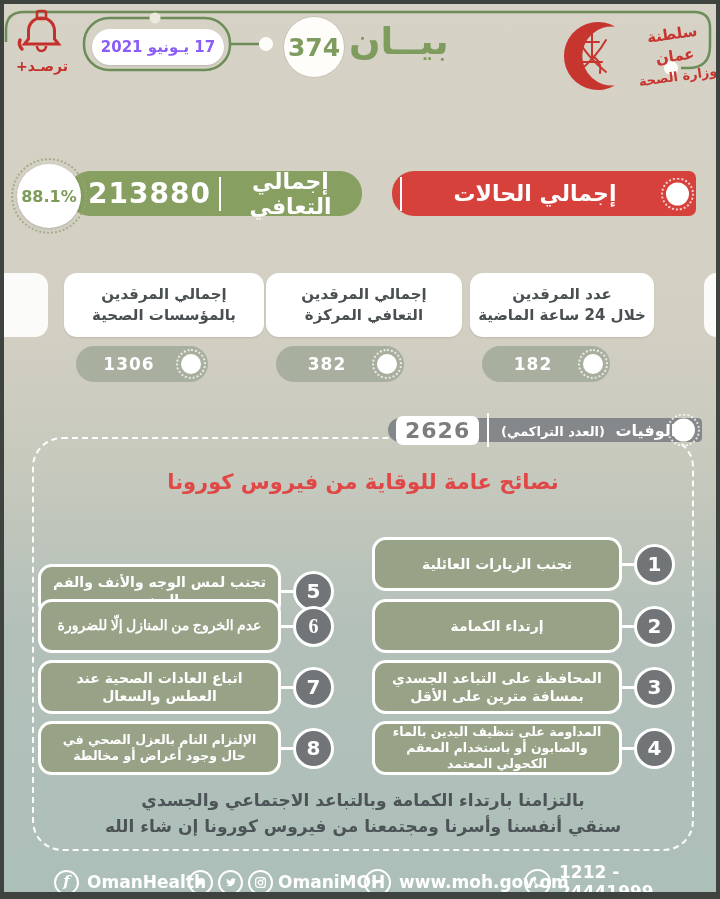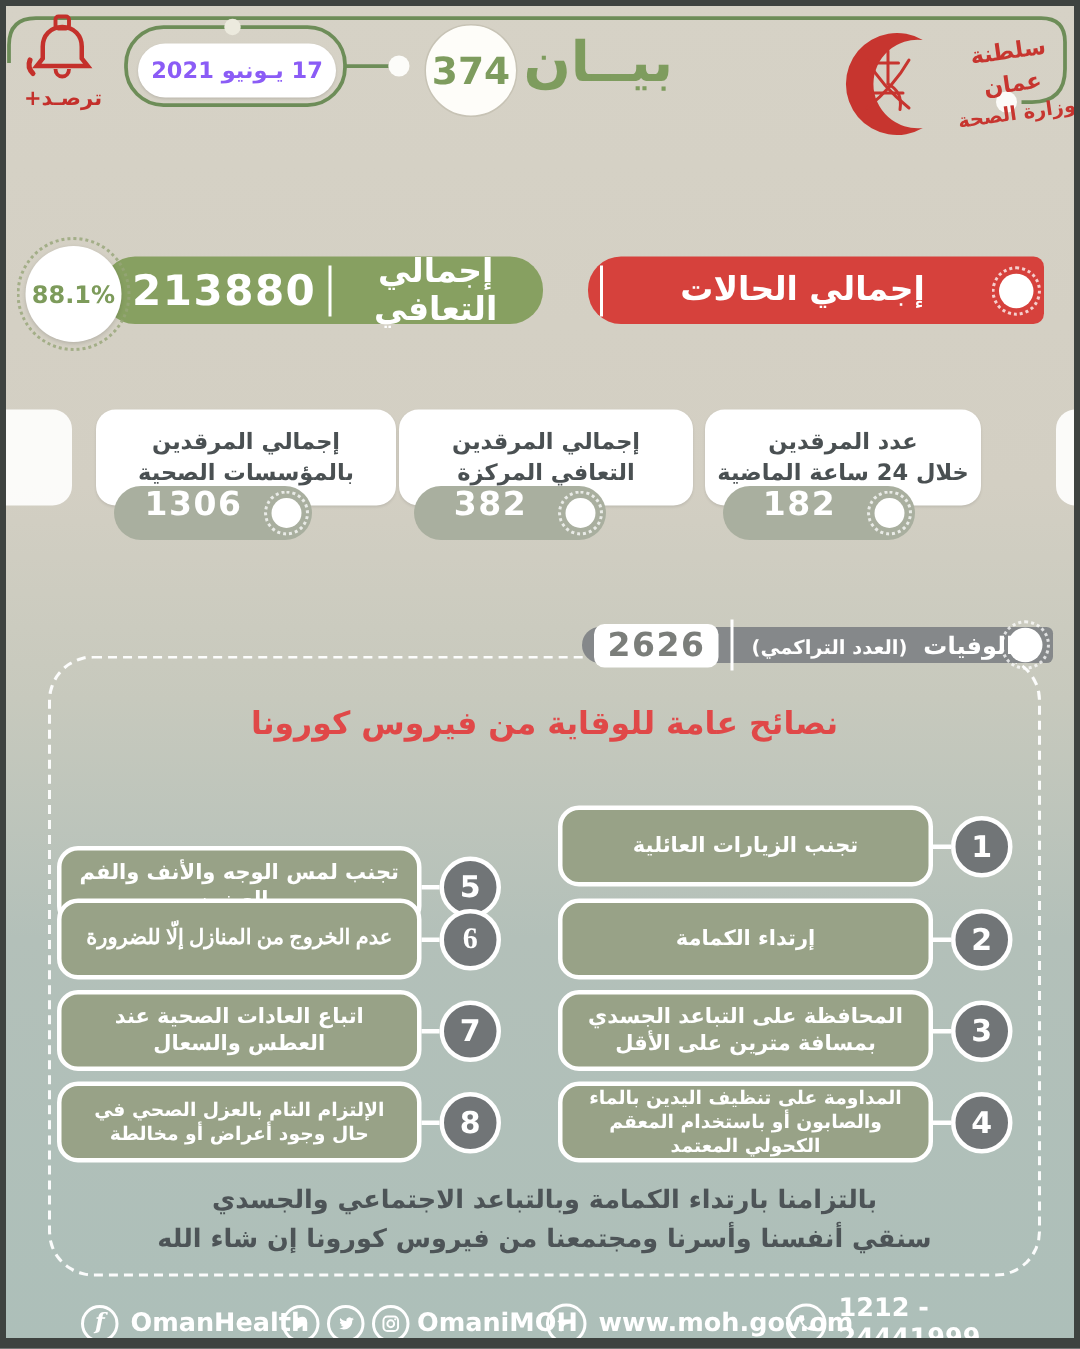--- a/index.html
+++ b/index.html
@@ -38,22 +38,22 @@
   .end-dot::after{content:"";position:absolute;inset:-5px;border:2px dotted rgba(255,255,255,.75);border-radius:50%;}
   .pct-circle{left:13px;top:160px;width:64px;height:64px;background:#fff;border-radius:50%;
     display:flex;align-items:center;justify-content:center;color:#7d9b5b;font-weight:bold;font-size:16px;
     box-shadow:0 1px 3px rgba(0,0,0,.15);z-index:3;}
   .pct-circle::after{content:"";position:absolute;inset:-6px;border:2px dotted rgba(150,165,120,.8);border-radius:50%;}
   
   .stat-card{position:absolute;top:269px;height:64px;background:#fff;border-radius:13px;
     display:flex;flex-direction:column;justify-content:center;text-align:center;color:#4a5052;
     font-weight:bold;font-size:15px;line-height:1.4;box-shadow:0 1px 2px rgba(0,0,0,.1);}
   .partial-card{position:absolute;top:269px;height:64px;background:#fff;border-radius:13px;opacity:.9;}
-  .stat-pill{position:absolute;top:320px;height:36px;background:#a9af9f;border-radius:18px;color:#fff;
-    font-weight:bold;font-size:22px;display:flex;justify-content:center;
+  .stat-pill{position:absolute;top:342px;height:36px;background:#a9af9f;border-radius:18px;color:#fff;
+    font-weight:bold;font-size:17px;display:flex;align-items:center;justify-content:center;
     padding-right:26px;box-sizing:border-box;letter-spacing:1px;}
   .stat-pill .end-dot{width:20px;height:20px;}
   
   .bar-deaths{background:#85888a;left:384px;top:414px;width:314px;height:24px;border-radius:20px 7px 7px 20px;
     display:flex;align-items:center;color:#fff;font-weight:bold;z-index:5;position:absolute;}
   .deaths-num{background:#fff;color:#7b7e7a;border-radius:7px;font-size:22px;padding:2px 9px;margin-left:8px;letter-spacing:1px;}
   .deaths-label{flex:1;text-align:center;padding-right:22px;direction:rtl;}
   .deaths-label .main{font-size:16px;}
   .deaths-label .sub{font-size:13px;margin-right:5px;}
   

